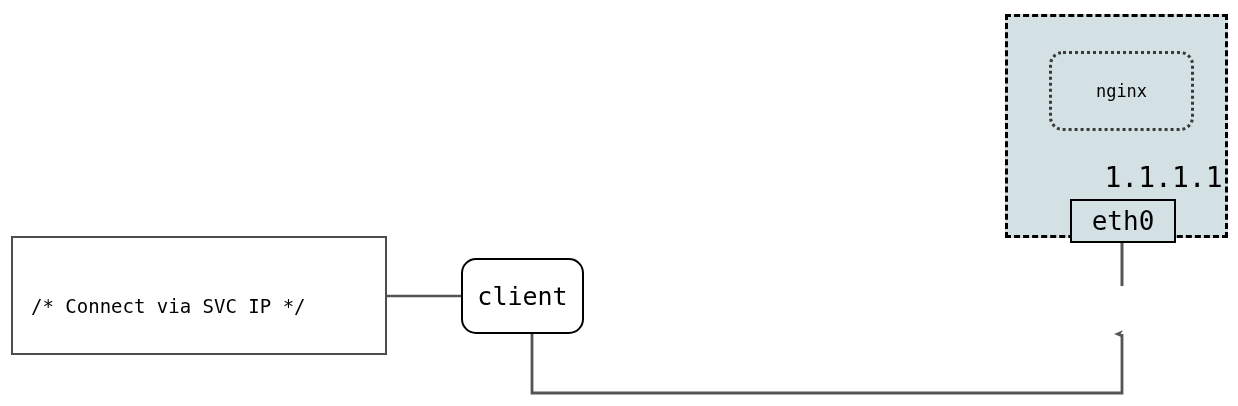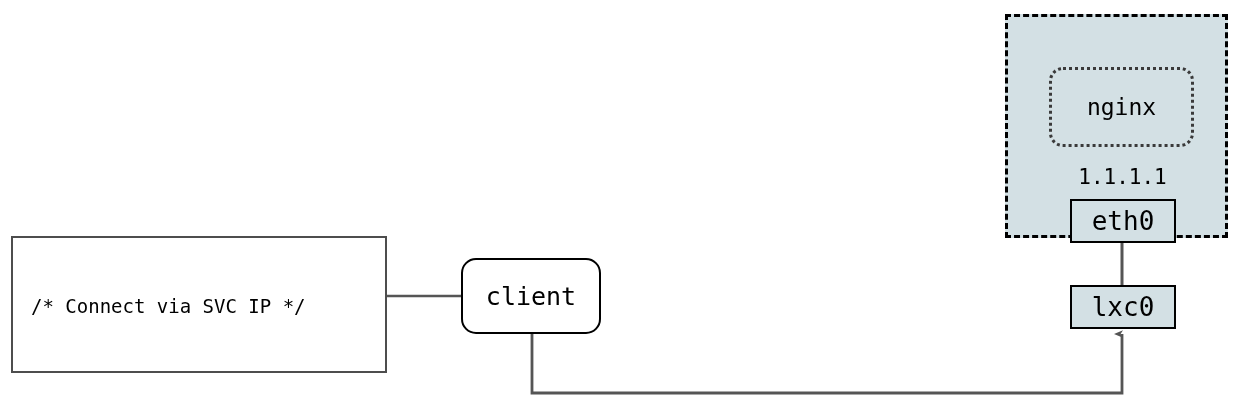--- a/index.html
+++ b/index.html
@@ -26,38 +26,38 @@
     font-family: "DejaVu Sans Mono", monospace;
     color: #000000;
     white-space: pre;
   }
 
   
   #code-box {
     left: 11px;
     top: 236px;
     width: 376px;
-    height: 137px;
+    height: 119px;
     border: 2px solid #4d4d4d;
     background: #ffffff;
     display: block;
     padding: 16px 0 0 18px;
   }
   #code-box .code-line {
     font-size: 19px;
     line-height: 28px;
     color: #000000;
     white-space: pre;
   }
 
   
   #client-box {
     left: 461px;
     top: 258px;
-    width: 140px;
+    width: 123px;
     height: 76px;
     border: 2.5px solid #000000;
     border-radius: 15px;
     background: #ffffff;
     font-size: 25px;
   }
 
   
   #pod-box {
     left: 1005px;
@@ -65,36 +65,36 @@
     width: 223px;
     height: 224px;
     border: 3px dashed #000000;
     background: #d3e0e4;
     display: block;
   }
 
   
   #nginx-box {
     left: 1049px;
-    top: 67px;
+    top: 51px;
     width: 145px;
     height: 80px;
     border: 3px dotted #3a3a3a;
     border-radius: 14px;
     background: transparent;
-    font-size: 23px;
+    font-size: 17px;
   }
 
   
   #ip-label {
-    left: 1055px;
+    left: 1096px;
     top: 162px;
     width: 135px;
     height: 30px;
-    font-size: 21px;
+    font-size: 28px;
     background: transparent;
   }
 
   
   #eth0-box {
     left: 1070px;
     top: 199px;
     width: 106px;
     height: 44px;
     border: 2.5px solid #000000;
@@ -167,18 +167,15 @@
   <div class="node" id="nginx-box">
     <span>nginx</span>
   </div>
 
   <div class="node" id="ip-label">1.1.1.1</div>
 
   <div class="node" id="eth0-box">
     <span>eth0</span>
   </div>
 
-  <div class="node" id="lxc0-box">
-    <span>lxc0</span>
-  </div>
 
 
 </div>
 
 </body></html>

